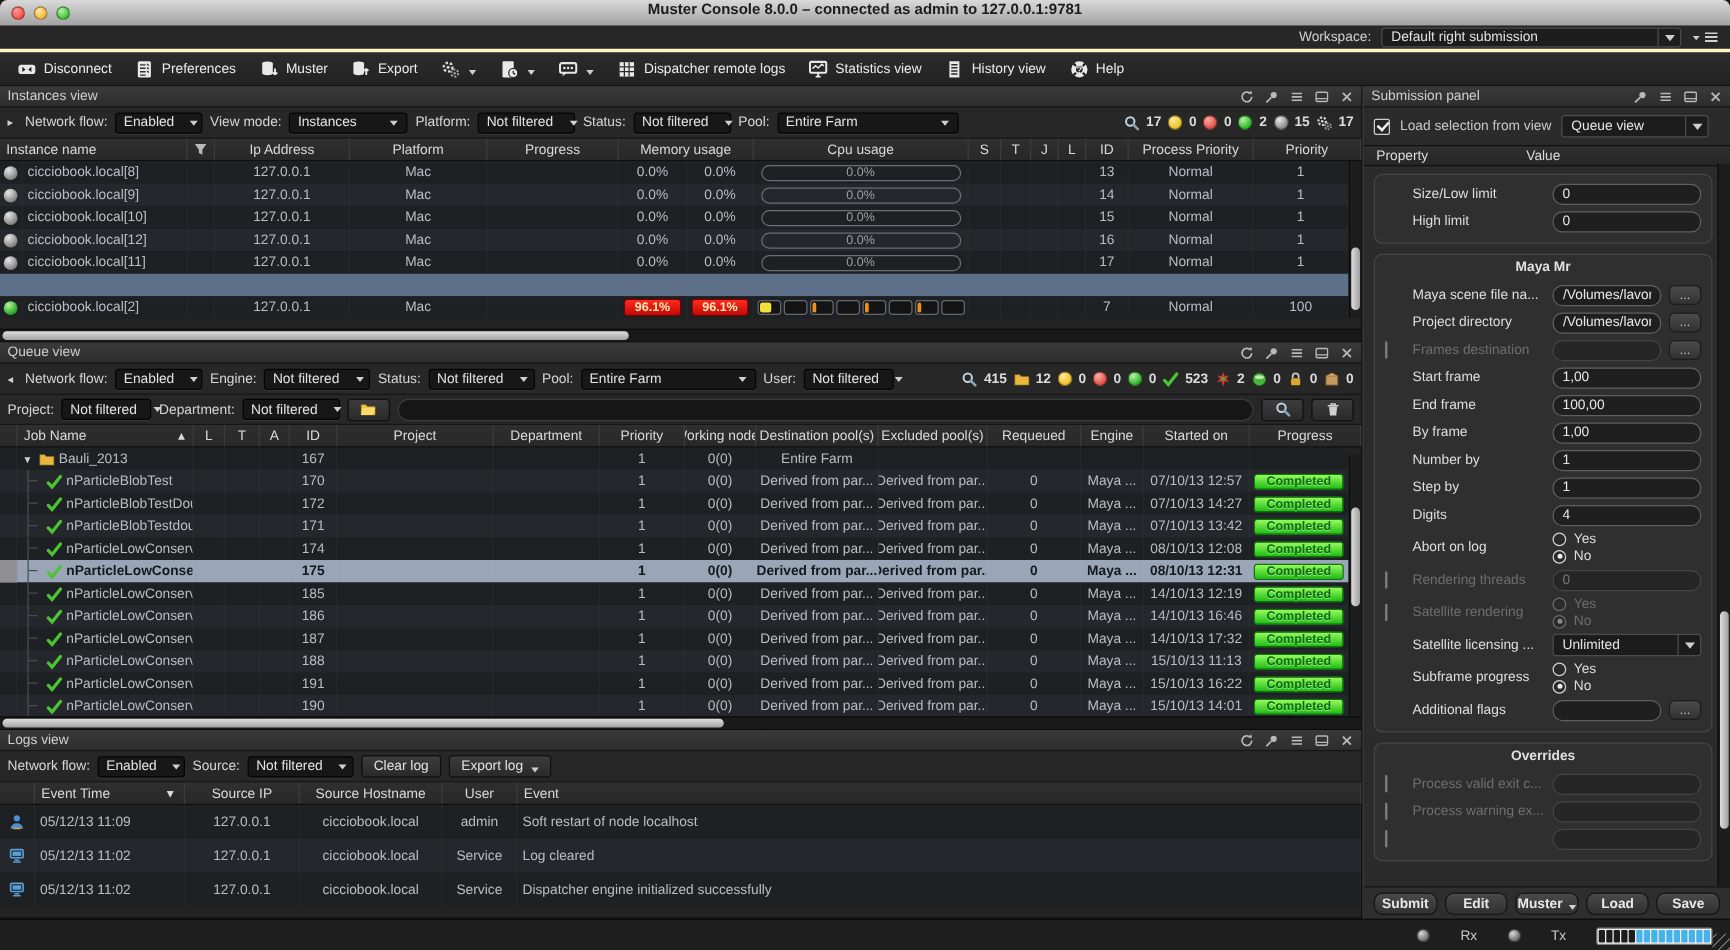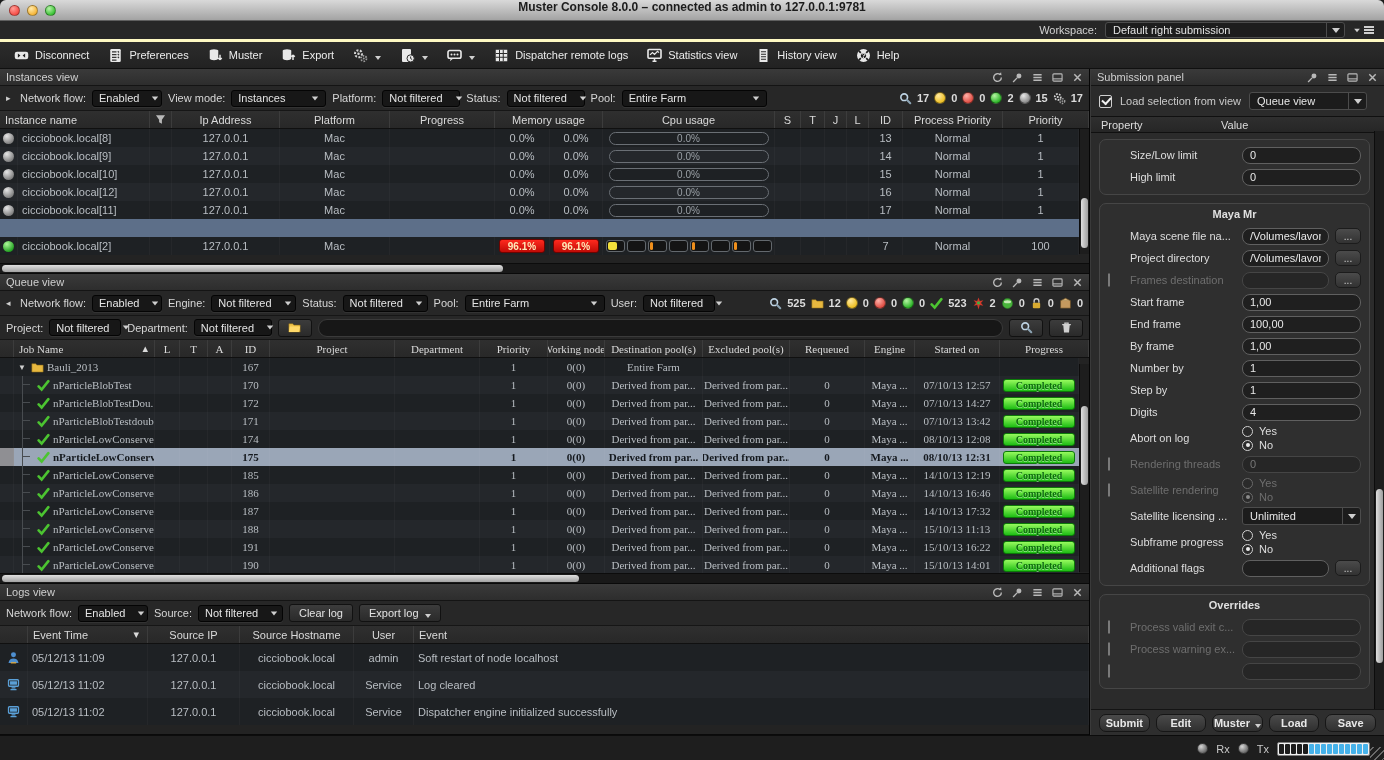--- a/index.html
+++ b/index.html
@@ -62,21 +62,21 @@
   .thead .cell.left { justify-content:flex-start; padding-left:5px; }
   .grid-row { height:18px; }
   .grid-row .cell { display:flex; align-items:center; justify-content:center; overflow:hidden; white-space:nowrap;
     border-right:1px solid rgba(255,255,255,.03); color:#b9bec3; }
   .grid-row .cell.left { justify-content:flex-start; padding-left:4px; }
   .rows-area { overflow:hidden; position:relative; flex:1; }
   .grid-row:nth-child(odd) { background:#1e2124; }
   .grid-row:nth-child(even) { background:#24272b; }
 
   .inst-grid  { display:grid; grid-template-columns:18px 132px 22px 108px 110px 105px 55px 53px 172px 26px 24px 22px 22px 34px 100px 1fr; }
-  .queue-grid { display:grid; grid-template-columns:14px 141px 25px 28px 24px 38px 125px 85px 68px 57px 98px 87px 75px 50px 85px 1fr;font-family:Liberation Serif, serif; }
+  .queue-grid { display:grid; grid-template-columns:14px 141px 25px 28px 24px 38px 125px 85px 68px 57px 98px 87px 75px 50px 85px 1fr; }
   .logs-grid  { display:grid; grid-template-columns:28px 120px 92px 114px 60px 1fr; }
 
   .inst-grid.grid-row.sel { background:#5d6f89; }
   .inst-grid.grid-row.sel .cell { color:#ffffff; font-weight:bold;margin-top:46px; }
   .queue-grid.grid-row.sel { background:#9aa6b7; }
   .queue-grid.grid-row.sel .cell { color:#14181d; font-weight:bold; }
   .queue-grid.grid-row.sel .gutter { background:#8f8f93; }
 
   .sphere { width:11px; height:11px; border-radius:50%; display:inline-block; }
   .sphere.gray  { background:radial-gradient(circle at 35% 28%, #e6e6e6,#7c7c7c 75%); }
@@ -136,21 +136,21 @@
   .radios { display:flex; flex-direction:column; gap:2px; }
   .radio-opt { display:flex; align-items:center; gap:6px; color:#dedede; }
   .radio-opt.dis { color:#6e6e6e; }
   .radio { width:11px; height:11px; border:1px solid #d2d2d2; border-radius:50%; background:#2a2a2a; position:relative; flex:none; }
   .radio.sel::after { content:''; position:absolute; inset:2.5px; background:#ececec; border-radius:50%; }
   .radio.dis { border-color:#6a6a6a; } .radio.dis.sel::after { background:#8a8a8a; }
   .sp-buttons { height:26px; border-top:1px solid #141414; background:#2e2e2e; display:flex; align-items:center; gap:6px; padding:0 8px; }
   .spbtn { flex:1; height:18px; border-radius:7px; background:linear-gradient(#4a4a4a,#303030); border:1px solid #161616;
     color:#e8e8e8; font-weight:bold; display:flex; align-items:center; justify-content:center; gap:4px; }
 
-  .statusbar { height:26px; background:#1e1e1e; border-top:1px solid #0c0c0c; display:flex; align-items:center; justify-content:flex-end; gap:8px; padding:0 14px; position:relative; }
+  .statusbar { height:26px; background:#1e1e1e; border-top:1px solid #0c0c0c; display:flex; align-items:center; justify-content:flex-end; gap:24px; padding:0 14px; position:relative; }
   .led { width:11px; height:11px; border-radius:50%; border:1px solid #3c3c3c; background:radial-gradient(circle at 35% 30%, #d6d6d6,#6b6b6b 72%); }
   .meter { display:flex; gap:1px; background:#f1f1f1; border:1px solid #7d7d7d; border-radius:2px; padding:1px; height:14px; align-items:stretch; }
   .meter span { width:5px; border-radius:1px; }
   .meter .dark { background:#1c1c1c; } .meter .blue { background:#46b2ea; }
   .grip { position:absolute; right:0; bottom:0; width:14px; height:14px;
     background:repeating-linear-gradient(135deg, transparent 0 2px, #6a6a6a 2px 3px, transparent 3px 5px); }
 </style>
 </head>
 <body>
 
@@ -680,21 +680,21 @@
             <span style="flex: 1 1 0%;"></span>
             <span class="tri-down"></span>
           </div>
           <span class="counts">
             <span class="c-ico">
               <svg viewBox="0 0 12 12" width="100%" height="100%">
                 <circle cx="4.8" cy="4.8" r="3.1" fill="none" stroke="#bdd2e2" stroke-width="1.5"></circle>
                 <path d="M7.2 7.2l3.2 3.2" stroke="#8da4b4" stroke-width="1.9" stroke-linecap="round"></path>
               </svg>
             </span>
-            <span>525</span>
+            <span>415</span>
             <span class="c-ico">
               <svg viewBox="0 0 12 12" width="100%" height="100%">
                 <path d="M0.8 2.5h3.6l1 1.3h5.8V10.2H0.8z" fill="#e7b83f" stroke="#8a6a1a" stroke-width="0.5"></path>
               </svg>
             </span>
             <span>12</span>
             <span class="ball yellow"></span>
             <span>0</span>
             <span class="ball red"></span>
             <span>0</span>

